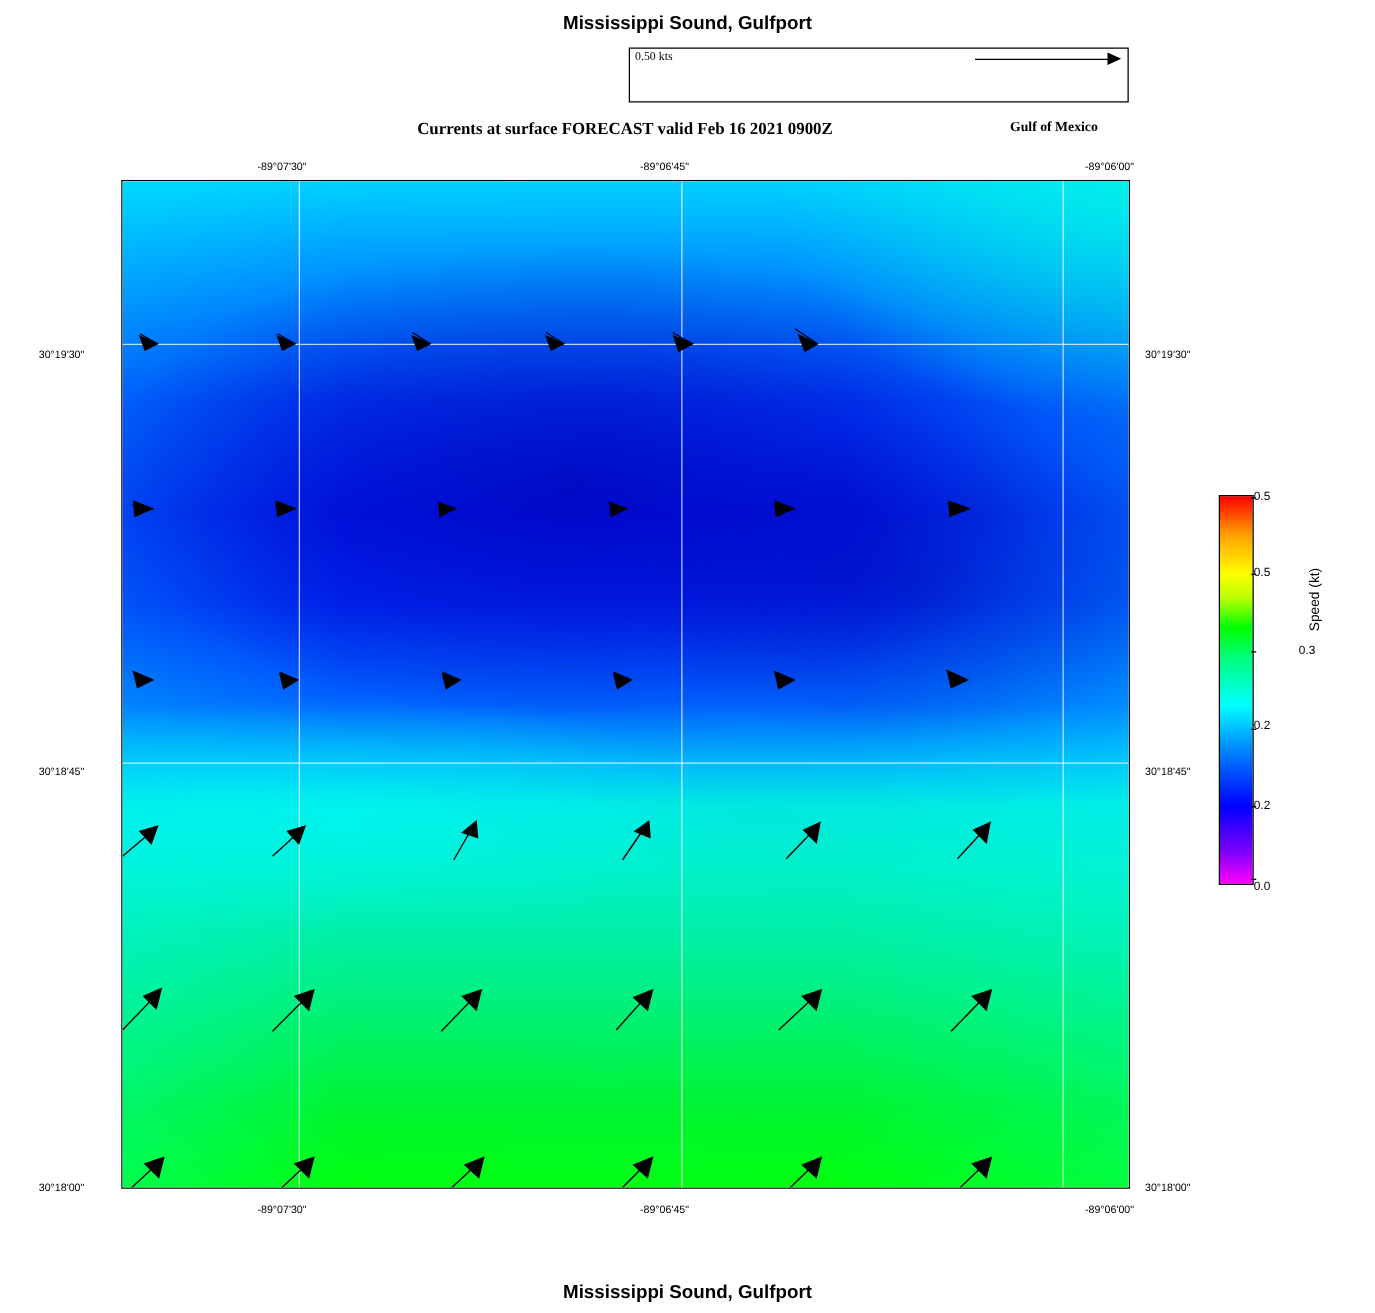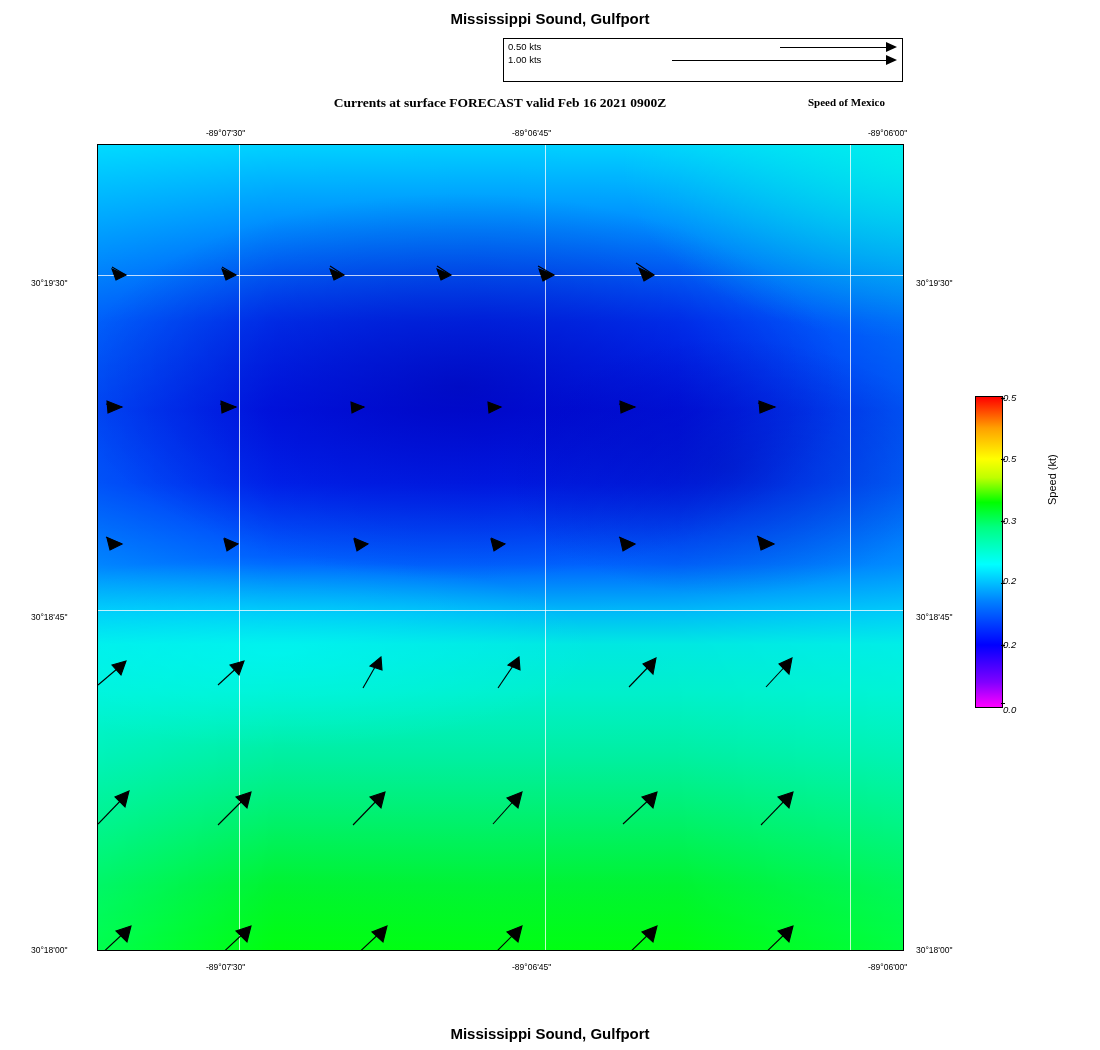--- a/index.html
+++ b/index.html
@@ -36,21 +36,21 @@
   }
 
   
   #vector-key{
     left:503px;top:38px;width:398px;height:42px;
     border:1px solid #000;background:#fff;
   }
   .key-row{position:absolute;left:0;width:398px;height:14px;}
   .key-label{
     position:absolute;left:4px;top:0px;
-    font-size:9.5px;font-family:Liberation Sans, sans-serif;
+    font-size:9.5px;font-family:Liberation Serif, serif;
     line-height:11px;
   }
   .key-line{position:absolute;height:1px;background:#000;}
   .key-head{
     position:absolute;width:0;height:0;
     border-top:5px solid transparent;
     border-bottom:5px solid transparent;
     border-left:11px solid #000;
   }
 
@@ -89,46 +89,41 @@
       #0000ff 20%,
       #0080ff 34%,
       #00ffff 46%,
       #00ff80 58%,
       #00ff00 66%,
       #bfff00 74%,
       #ffff00 80%,
       #ffa000 90%,
       #ff0000 100%);
   }
-  .cb-tick{position:absolute;left:28px;font-size:9.5px;font-family:"Liberation Sans", sans-serif;font-style:italic;}
+  .cb-tick{position:absolute;left:28px;font-size:9.5px;font-family:"Liberation Sans", sans-serif;}
   .cb-tickmark{position:absolute;left:26px;width:4px;height:1px;background:#000;}
   #cb-title{
     position:absolute;left:1046px;top:505px;
     font-size:11px;font-family:"Liberation Sans", sans-serif;
     transform:rotate(-90deg);transform-origin:left top;
     white-space:nowrap;
   }
 </style>
 </head>
 <body>
 
 <div class="abs" id="title-top">Mississippi Sound, Gulfport</div>
 <div class="abs" id="subtitle">Currents at surface FORECAST valid Feb 16 2021 0900Z</div>
-<div class="abs" id="region-label">Speed of Mexico</div>
+<div class="abs" id="region-label">Gulf of Mexico</div>
 <div class="abs" id="title-bottom">Mississippi Sound, Gulfport</div>
 
 <div class="abs" id="vector-key">
   <div class="key-row" style="top:2px;">
     <span class="key-label">0.50 kts</span>
     <span class="key-line" style="left:276px;top:6px;width:108px;"></span>
-    <span class="key-head" style="left:382px;top:1px;"></span>
-  </div>
-  <div class="key-row" style="top:15px;">
-    <span class="key-label">1.00 kts</span>
-    <span class="key-line" style="left:168px;top:6px;width:216px;"></span>
     <span class="key-head" style="left:382px;top:1px;"></span>
   </div>
 </div>
 
 <div class="axlabel" style="left:206px;top:128px;">-89°07'30"</div>
 <div class="axlabel" style="left:512px;top:128px;">-89°06'45"</div>
 <div class="axlabel" style="left:868px;top:128px;">-89°06'00"</div>
 
 <div class="axlabel" style="left:206px;top:962px;">-89°07'30"</div>
 <div class="axlabel" style="left:512px;top:962px;">-89°06'45"</div>
@@ -339,21 +334,21 @@
   </svg>
 </div>
 
 <div class="abs" id="colorbar-wrap">
   <div id="colorbar"></div>
   <div class="cb-tickmark" style="top:2px;"></div>
   <div class="cb-tick" style="top:-4px;">0.5</div>
   <div class="cb-tickmark" style="top:63px;"></div>
   <div class="cb-tick" style="top:57px;">0.5</div>
   <div class="cb-tickmark" style="top:125px;"></div>
-  <div class="cb-tick" style="top:119px;">0.3</div>
+  <div class="cb-tick" style="top:119px;padding-left:36px;">0.3</div>
   <div class="cb-tickmark" style="top:187px;"></div>
   <div class="cb-tick" style="top:179px;">0.2</div>
   <div class="cb-tickmark" style="top:249px;"></div>
   <div class="cb-tick" style="top:243px;">0.2</div>
   <div class="cb-tickmark" style="top:307px;"></div>
   <div class="cb-tick" style="top:308px;">0.0</div>
 </div>
 <div id="cb-title">Speed (kt)</div>
 
 </body></html>

